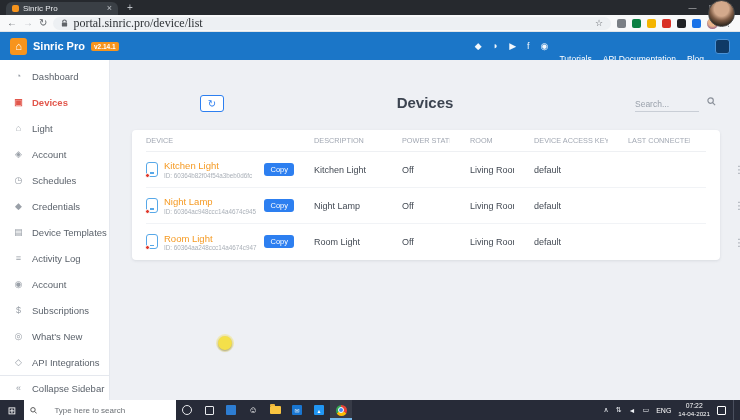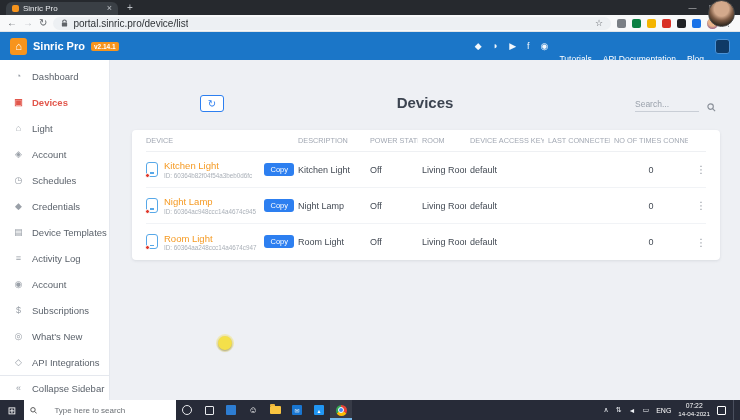--- a/index.html
+++ b/index.html
@@ -17,21 +17,21 @@
   .wincontrols span { width:19px; text-align:center; color:#d6d8da; font-size:8px; line-height:15px; }
   .facecam { position:absolute; top:0; left:708px; width:27px; height:27px; border-radius:50%; z-index:60;
     background:radial-gradient(circle at 50% 32%, #d3a98c 0 34%, #7c5a44 55%, #32291f 78%, #1d1813 100%);
     border:1px solid #4a4a4a; }
 
   
   .toolbar { position:absolute; top:15px; left:0; right:0; height:17px; background:#f8f9fa; border-bottom:1px solid #e2e5e8; display:flex; align-items:center; gap:6px; padding:0 7px; }
   .navbtn { color:#5f6368; font-size:10px; line-height:1; }
   .navbtn.dim { color:#b8bcc0; }
   .omnibox { flex:1; display:flex; align-items:center; gap:5px; background:#edf0f3; border-radius:8px; height:13px; padding:0 8px; }
-  .url-text { color:#2f3337; font-size:10px; white-space:nowrap; overflow:hidden; }
+  .url-text { color:#2f3337; font-size:12px; white-space:nowrap; overflow:hidden;font-family:Liberation Serif, serif; }
   .star { margin-left:auto; color:#5f6368; font-size:9px; }
   .ext { width:9px; height:9px; border-radius:2px; flex:none; }
   .avatar-toolbar { width:11px; height:11px; border-radius:50%; flex:none;
     background:radial-gradient(circle at 50% 38%, #e8b48a 0 45%, #a06a8a 75%, #6a4a7a 100%); }
   .menu-dots { color:#5f6368; font-size:9px; }
 
   
   .appheader { position:absolute; top:32px; left:0; right:0; height:28px; background:#1b76c8; display:flex; align-items:center; gap:6px; padding:0 10px; }
   .logo { width:17px; height:17px; background:#f7941d; border-radius:3px; color:#fff; font-size:11px; display:flex; align-items:center; justify-content:center; flex:none; }
   .brand-name { color:#fff; font-size:11px; font-weight:bold; }
@@ -49,27 +49,27 @@
   .sicon { width:11px; text-align:center; color:#9aa0a8; font-size:9px; flex:none; }
   .side-item.active { color:#e2574c; font-weight:bold; }
   .side-item.active .sicon { color:#e2574c; }
   .collapse { height:25px; border-top:1px solid #e5e8ee; display:flex; align-items:center; gap:8px; padding-left:13px; color:#5b626b; font-size:9.5px; cursor:pointer; }
 
   .main { flex:1; position:relative; background:#eef0f4; }
   .main-top { position:absolute; top:34px; left:24px; right:24px; height:20px; }
   .add-btn { position:absolute; left:0; top:1px; background:#2d7ff0; color:#fff; font-size:9px; padding:4px 8px; border-radius:3px; border:none; cursor:pointer; }
   .refresh-btn { position:absolute; left:66px; top:1px; width:24px; height:17px; border:1px solid #2d7ff0; color:#2d7ff0; background:#fff; border-radius:3px; font-size:10px; line-height:15px; text-align:center; cursor:pointer; }
   .page-title { position:absolute; left:0; right:0; top:0; text-align:center; color:#3c4450; font-size:15px; font-weight:bold; pointer-events:none; }
-  .search-wrap { position:absolute; right:0; top:3px; display:flex; align-items:flex-end; gap:8px; }
+  .search-wrap { position:absolute; right:0; top:3px; display:flex; align-items:flex-start; gap:8px; }
   .search-input { width:64px; border:none; border-bottom:1px solid #c9ced6; background:transparent; font-size:8.5px; color:#4a5058; padding:2px 0; outline:none; }
   .search-input::placeholder { color:#9aa1ab; }
 
   
   .card { position:absolute; top:70px; left:22px; right:20px; background:#fff; border-radius:4px; box-shadow:0 1px 3px rgba(30,40,60,.10); padding:0 14px; }
-  .trow { display:grid; grid-template-columns:148px 68px 48px 44px 74px 62px 1fr 14px; align-items:center; column-gap:4px; }
+  .trow { display:grid; grid-template-columns:148px 68px 48px 44px 74px 62px 1fr 14px; align-items:center; column-gap:20px; }
   .thead { height:22px; border-bottom:1px solid #eef0f3; }
   .thead span { color:#a2a8b3; font-size:7.3px; white-space:nowrap; overflow:hidden; }
   .tbody-row { height:36px; border-bottom:1px solid #f1f3f6; }
   .tbody-row:last-child { border-bottom:none; }
   .cell { color:#434a54; font-size:9px; white-space:nowrap; overflow:hidden; }
   .cell.center { text-align:center; }
   .dev-cell { display:flex; align-items:center; gap:6px; min-width:0; }
   .dev-icon { width:12px; height:15px; border:1px solid #57a8e8; border-radius:3px; position:relative; flex:none; }
   .dev-icon::before { content:""; position:absolute; left:3px; right:3px; bottom:2px; height:1.5px; background:#57a8e8; }
   .status-dot { position:absolute; left:-2px; bottom:-2px; width:5px; height:5px; border-radius:50%; background:#e0392b; border:1px solid #fff; }

